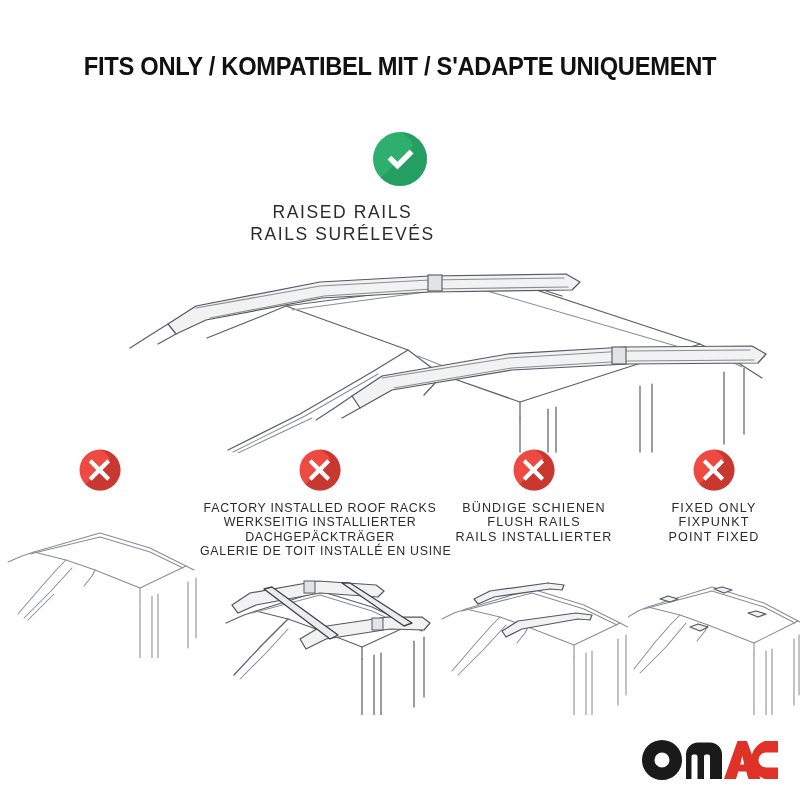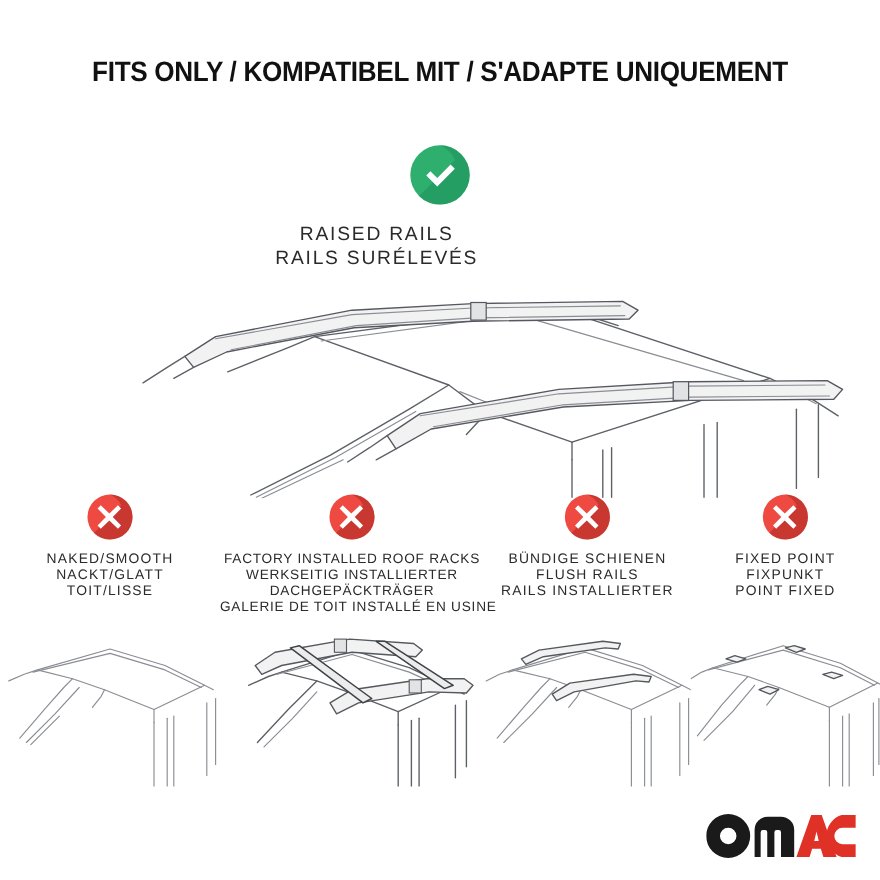--- a/index.html
+++ b/index.html
@@ -229,25 +229,20 @@
   <div class="col col-1">
     <div class="status-icon-wrap">
       <span class="status-icon">
         <svg width="44" height="44" viewBox="0 0 44 44">
           <circle cx="22" cy="22" r="20.5" fill="#EE4A42"></circle>
           <path d="M22 1.5a20.5 20.5 0 0 1 0 41 20.5 20.5 0 0 1-14.5-6L32.2 11.3A20.5 20.5 0 0 0 22 1.5z" fill="#A3241F" opacity="0.5"></path>
           <path d="M13.6 11.3l-2.9 2.9 7.6 7.8-7.6 7.8 2.9 2.9 7.8-7.6 7.8 7.6 2.9-2.9-7.6-7.8 7.6-7.8-2.9-2.9-7.8 7.6z" fill="#FFFFFF"></path>
         </svg>
       </span>
     </div>
-    <div class="col-labels">
-      <span class="label-line">NAKED/SMOOTH</span>
-      <span class="label-line">NACKT/GLATT</span>
-      <span class="label-line">TOIT/LISSE</span>
-    </div>
     <div class="col-art">
       <svg width="200" height="160" viewBox="0 0 200 160">
         <g class="art-line-thin">
           <path d="M34 54 L100 35 L150 50 L186 68 L140 90 L95 72 L66 62 Z" fill="#ffffff"></path>
           <path d="M34 54 L22 58 L8 64"></path>
           <path d="M66 62 L58 70 L42 88 L18 116"></path>
           <path d="M95 72 L92 78 L84 88"></path>
           <path d="M186 68 L194 72"></path>
           <path d="M140 90 L140 102"></path>
           <path d="M30 56 L100 39 L150 54 L183 70"></path>
@@ -369,21 +364,21 @@
     <div class="status-icon-wrap">
       <span class="status-icon">
         <svg width="44" height="44" viewBox="0 0 44 44">
           <circle cx="22" cy="22" r="20.5" fill="#EE4A42"></circle>
           <path d="M22 1.5a20.5 20.5 0 0 1 0 41 20.5 20.5 0 0 1-14.5-6L32.2 11.3A20.5 20.5 0 0 0 22 1.5z" fill="#A3241F" opacity="0.5"></path>
           <path d="M13.6 11.3l-2.9 2.9 7.6 7.8-7.6 7.8 2.9 2.9 7.8-7.6 7.8 7.6 2.9-2.9-7.6-7.8 7.6-7.8-2.9-2.9-7.8 7.6z" fill="#FFFFFF"></path>
         </svg>
       </span>
     </div>
     <div class="col-labels">
-      <span class="label-line">FIXED POINT</span>
+      <span class="label-line">FIXED ONLY</span>
       <span class="label-line">FIXPUNKT</span>
       <span class="label-line">POINT FIXED</span>
     </div>
     <div class="col-art">
       <svg width="172" height="160" viewBox="0 0 172 160">
         <g class="art-line-thin">
           <path d="M20 52 L84 32 L136 48 L170 66 L126 88 L80 70 L52 60 Z" fill="#ffffff"></path>
           <path d="M20 52 L10 56 L0 62"></path>
           <path d="M52 60 L44 68 L28 86 L6 114"></path>
           <path d="M80 70 L77 76 L69 86"></path>

